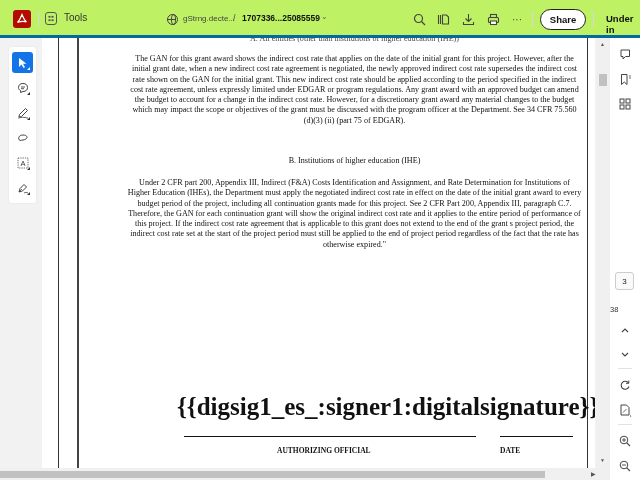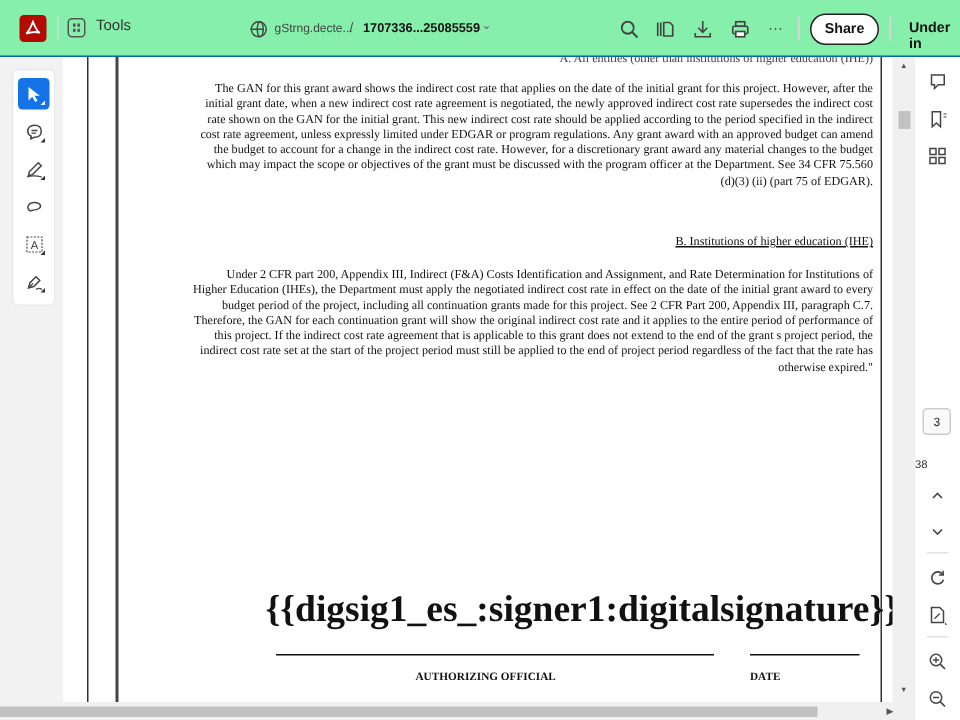--- a/index.html
+++ b/index.html
@@ -1,17 +1,17 @@
 <!DOCTYPE html>
 <html><head>
 <meta charset="utf-8">
 <style>
   * { box-sizing: border-box; margin: 0; padding: 0; }
   html, body { width: 640px; height: 480px; overflow: hidden; background: #f2f2f2; font-family: "Liberation Sans", sans-serif; }
-  .topbar { position: absolute; left: 0; top: 0; width: 640px; height: 38px; background: #86efac; border-bottom: 1px solid #0369a1; display: flex; align-items: center; }
+  .topbar { position: absolute; left: 0; top: 0; width: 640px; height: 38px; background: #bef264; border-bottom: 3px solid #0369a1; display: flex; align-items: center; }
   .logo { position: absolute; left: 13px; top: 10px; width: 18px; height: 18px; background: #b30b00; border-radius: 3px; display: flex; align-items: center; justify-content: center; }
   .sep { position: absolute; width: 1px; background: #d8d8d8; }
   .tools-icon { position: absolute; left: 45px; top: 12px; width: 12px; height: 13px; border: 1.3px solid #555; border-radius: 3px; }
   .tools-icon::before { content: ""; position: absolute; left: 2px; top: 2px; width: 6px; height: 7px; background:
      radial-gradient(circle, #555 1px, transparent 1.2px) 0 0/3px 3.5px; }
   .tools-label { position: absolute; left: 64px; top: 12px; font-size: 10px; color: #333; }
   .globe { position: absolute; left: 167px; top: 14px; width: 11px; height: 11px; border: 1.2px solid #444; border-radius: 50%; }
   .globe::before { content: ""; position: absolute; left: 2.5px; top: -1px; width: 3px; height: 9px; border: 1px solid #444; border-radius: 50%; }
   .globe::after { content: ""; position: absolute; left: -1px; top: 3.5px; width: 9px; height: 1px; background: #444; }
   .crumb-host { position: absolute; left: 183px; top: 14px; font-size: 8px; color: #444; }
@@ -25,21 +25,21 @@
   .left-panel { position: absolute; left: 9px; top: 47px; width: 27px; height: 156px; background: #fff; border-radius: 3px; box-shadow: 0 0 2px rgba(0,0,0,0.08); }
   .ltool { position: absolute; left: 3px; width: 21px; height: 21px; display: flex; align-items: center; justify-content: center; border-radius: 3px; }
   .ltool.active { background: #1473e6; }
   .ltool .corner { position: absolute; right: 3px; bottom: 3px; width: 0; height: 0; border-left: 3px solid transparent; border-bottom: 3px solid #333; }
   .ltool.active .corner { border-bottom-color: #fff; }
 
   .doc-area { position: absolute; left: 42px; top: 38px; width: 553px; height: 430px; background: #f2f2f2; overflow: hidden; }
   .page { position: absolute; left: 0; top: -10px; width: 553px; height: 465px; background: #fff; }
   .frame-outer { position: absolute; left: 16px; top: 0; width: 530px; height: 449px; border-left: 1.5px solid #333; border-right: 1.5px solid #333; border-bottom: 1.5px solid #333; }
   .frame-inner { position: absolute; left: 35px; top: 0; width: 1.5px; height: 449px; background: #444; }
-  .doc-text { position: absolute; left: 85px; width: 455px; font-family: "Liberation Serif", serif; font-size: 8.1px; line-height: 10.3px; color: #111; text-align: right; }
+  .doc-text { position: absolute; left: 85px; width: 455px; font-family: "Liberation Serif", serif; font-size: 8.1px; line-height: 10.3px; color: #111; text-align: center; }
   .cut-heading { top: 6px; color: #444; }
   .sig { position: absolute; left: 135px; top: 365px; width: 320px; font-family: "Liberation Serif", serif; font-size: 25px; font-weight: bold; color: #111; text-align: center; white-space: nowrap; }
   .sig-line1 { position: absolute; left: 142px; top: 408px; width: 292px; height: 1.2px; background: #111; }
   .sig-line2 { position: absolute; left: 458px; top: 408px; width: 73px; height: 1.2px; background: #111; }
   .sig-lbl { position: absolute; top: 418px; font-family: "Liberation Serif", serif; font-size: 7.5px; font-weight: bold; color: #111; }
 
   .vscroll { position: absolute; left: 596px; top: 38px; width: 14px; height: 430px; background: #f0f0f0; }
   .vthumb { position: absolute; left: 3px; top: 36px; width: 8px; height: 12px; background: #c1c1c1; }
   .varrow { position: absolute; left: 4px; font-size: 5px; color: #555; }
   .hscroll { position: absolute; left: 0; top: 468px; width: 610px; height: 12px; background: #f0f0f0; }
@@ -149,21 +149,21 @@
   </div>
 </div>
 
 <div class="doc-area">
   <div class="page">
     <div class="frame-outer"></div>
     <div class="frame-inner"></div>
 
     <p class="doc-text cut-heading">A. All entities (other than institutions of higher education (IHE))</p>
     <p class="doc-text" style="top:26px;">The GAN for this grant award shows the indirect cost rate that applies on the date of the initial grant for this project. However, after the initial grant date, when a new indirect cost rate agreement is negotiated, the newly approved indirect cost rate supersedes the indirect cost rate shown on the GAN for the initial grant. This new indirect cost rate should be applied according to the period specified in the indirect cost rate agreement, unless expressly limited under EDGAR or program regulations. Any grant award with an approved budget can amend the budget to account for a change in the indirect cost rate. However, for a discretionary grant award any material changes to the budget which may impact the scope or objectives of the grant must be discussed with the program officer at the Department. See 34 CFR 75.560 (d)(3) (ii) (part 75 of EDGAR).</p>
-    <p class="doc-text" style="top:128px;text-decoration:underline;">B. Institutions of higher education (IHE)</p>
+    <p class="doc-text" style="top:128px;">B. Institutions of higher education (IHE)</p>
     <p class="doc-text" style="top:150px;">Under 2 CFR part 200, Appendix III, Indirect (F&amp;A) Costs Identification and Assignment, and Rate Determination for Institutions of Higher Education (IHEs), the Department must apply the negotiated indirect cost rate in effect on the date of the initial grant award to every budget period of the project, including all continuation grants made for this project. See 2 CFR Part 200, Appendix III, paragraph C.7. Therefore, the GAN for each continuation grant will show the original indirect cost rate and it applies to the entire period of performance of this project. If the indirect cost rate agreement that is applicable to this grant does not extend to the end of the grant s project period, the indirect cost rate set at the start of the project period must still be applied to the end of project period regardless of the fact that the rate has otherwise expired."</p>
 
     <div class="sig">{{digsig1_es_:signer1:digitalsignature}}</div>
     <div class="sig-line1"></div>
     <div class="sig-line2"></div>
     <span class="sig-lbl" style="left:235px;">AUTHORIZING OFFICIAL</span>
     <span class="sig-lbl" style="left:458px;">DATE</span>
 
   </div>
 </div>

